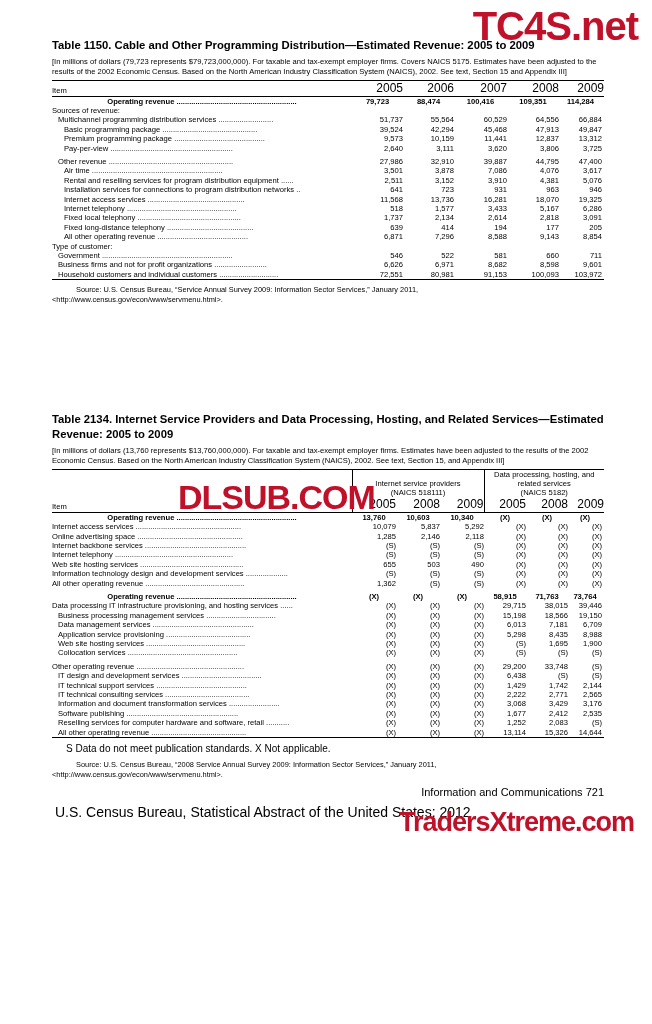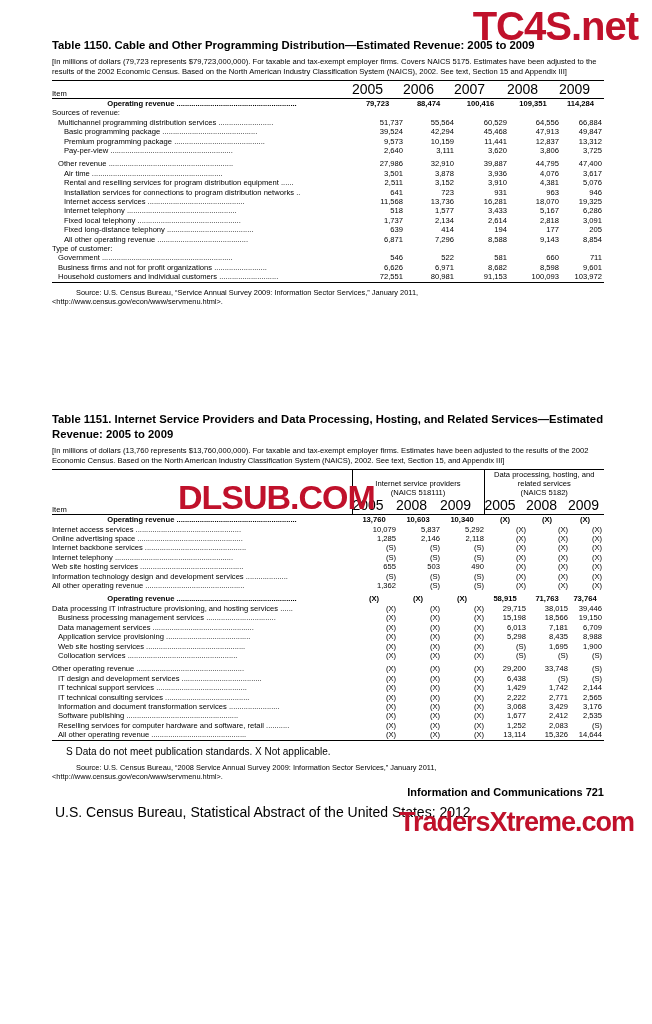--- a/index.html
+++ b/index.html
@@ -70,22 +70,22 @@
   table.data td, table.data th {
     padding: 0;
     vertical-align: bottom;
     font-weight: normal;
   }
   .rule-top { border-top: 1.2px solid #000; }
   .rule-bot { border-bottom: 1.2px solid #000; }
   .rule-thin-bot { border-bottom: 0.7px solid #000; }
 
   th.colh {
-    text-align: left;
-    font-size: 14px;
+    text-align: right;
+    font-size: 12px;
     padding: 2px 2px 2px 2px;
   }
   th.itemh {
     text-align: left;
     font-size: 7.6px;
     padding: 2px 0 2px 0;
   }
   td.lbl {
     padding-left: 2px;
     white-space: nowrap;
@@ -118,21 +118,21 @@
     padding: 2px;
   }
   .vline-l { border-left: 0.8px solid #000; }
 
   
   .footer-right {
     position: absolute;
     right: 48px;
     bottom: 46px;
     font-size: 11px;
-    font-weight: bold;
+    font-weight: normal;
   }
   .footer-left {
     position: absolute;
     left: 55px;
     bottom: 24px;
     font-size: 14px;
   }
 </style>
 </head>
 <body>
@@ -223,21 +223,21 @@
             <td class="num">27,986</td>
             <td class="num">32,910</td>
             <td class="num">39,887</td>
             <td class="num">44,795</td>
             <td class="num last">47,400</td>
           </tr>
           <tr>
             <td class="lbl ind2">Air time ..............................................................</td>
             <td class="num">3,501</td>
             <td class="num">3,878</td>
-            <td class="num">3,936</td>
+            <td class="num">7,086</td>
             <td class="num">4,076</td>
             <td class="num last">3,617</td>
           </tr>
           <tr>
             <td class="lbl ind2">Rental and reselling services for program distribution equipment ......</td>
             <td class="num">2,511</td>
             <td class="num">3,152</td>
             <td class="num">3,910</td>
             <td class="num">4,381</td>
             <td class="num last">5,076</td>
@@ -325,21 +325,21 @@
         </tbody>
     </table>
 
     <div class="src">
       <div class="indent">Source: U.S. Census Bureau, “Service Annual Survey 2009: Information Sector Services,” January 2011,</div>
       <div>&lt;http://www.census.gov/econ/www/servmenu.html&gt;.</div>
     </div>
   </div>
 
   <div class="block" style="top:412px;">
-    <div class="tbl-title">Table 1151. Internet Service Providers and Data Processing, Hosting, and Related Services—Estimated Revenue: 2005 to 2009</div>
+    <div class="tbl-title">Table 2134. Internet Service Providers and Data Processing, Hosting, and Related Services—Estimated Revenue: 2005 to 2009</div>
     <div class="headnote">[In millions of dollars (13,760 represents $13,760,000,000). For taxable and tax-exempt employer firms. Estimates have been adjusted to the results of the 2002 Economic Census. Based on the North American Industry Classification  System (NAICS), 2002. See text, Section 15, and Appendix III]</div>
 
     <table class="data">
       <colgroup>
         <col style="width:300px">
         <col style="width:44px">
         <col style="width:44px">
         <col style="width:44px">
         <col style="width:42px">
         <col style="width:42px">

